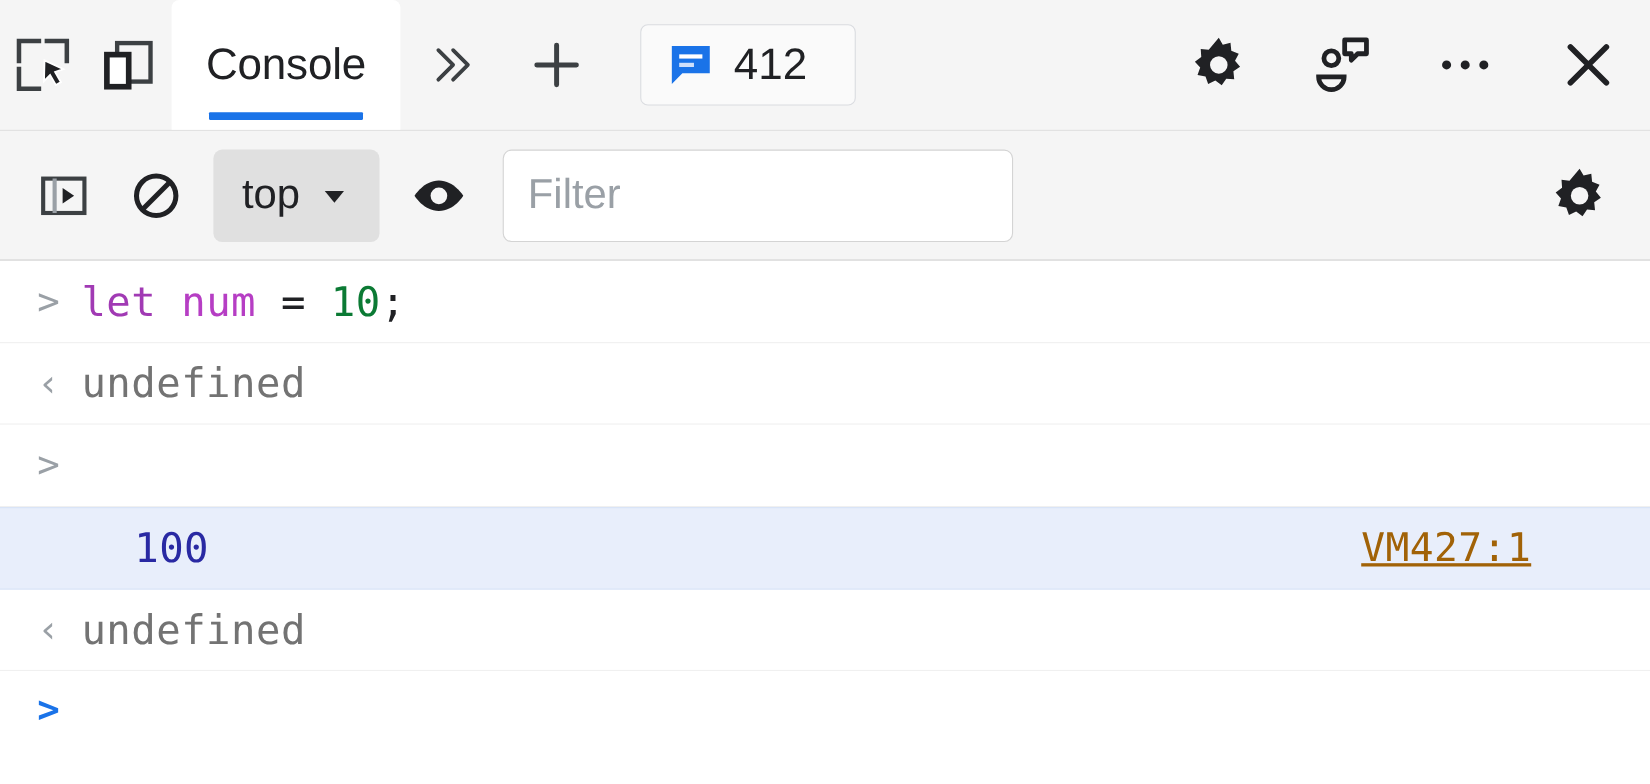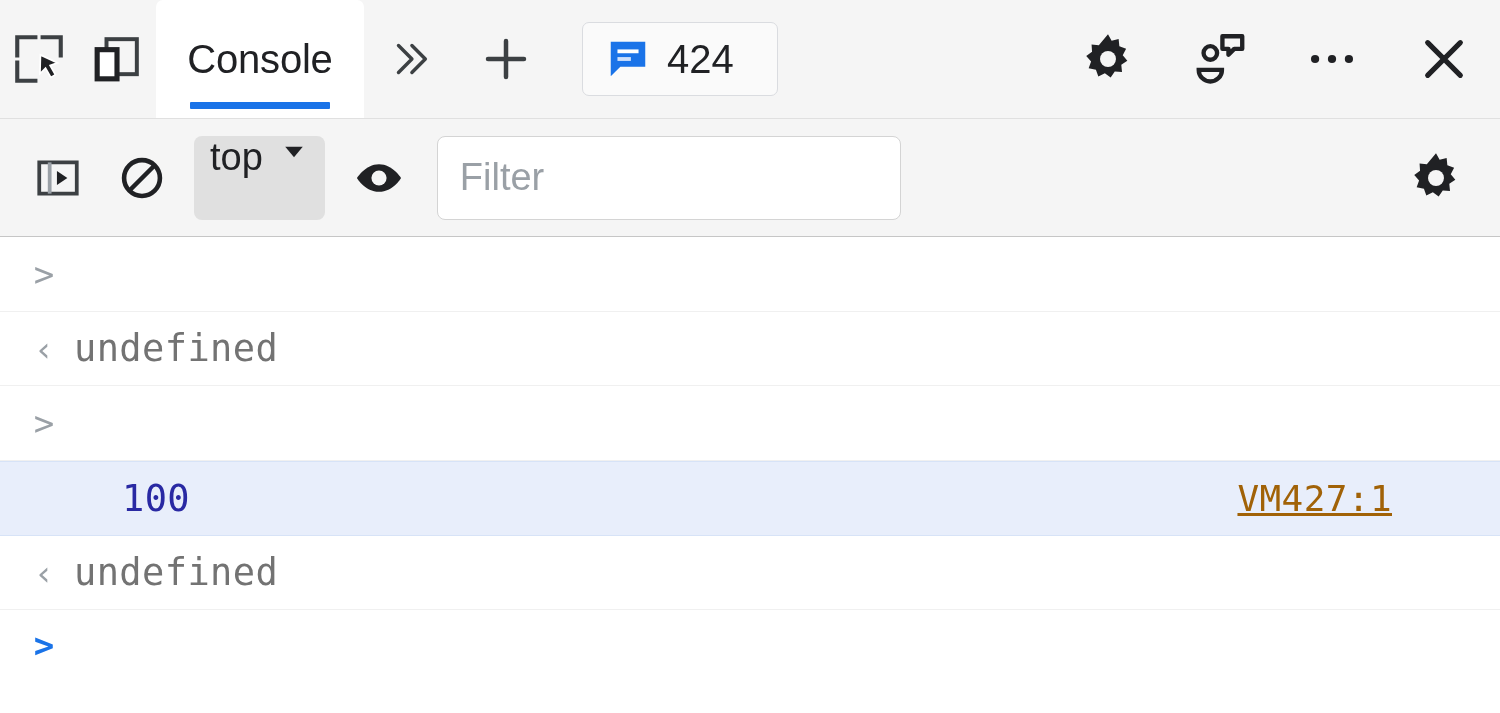--- a/index.html
+++ b/index.html
@@ -139,23 +139,23 @@
     justify-content: center;
     cursor: pointer;
     flex: 0 0 auto;
   }
 
   .ctx-select {
     height: 84px;
     background: #e0e0e0;
     border-radius: 8px;
     display: flex;
-    align-items: flex-start;
+    align-items: center;
     gap: 16px;
-    padding: 0 16px;
+    padding: 0 26px;
     margin-left: 10px;
     cursor: pointer;
     flex: 0 0 auto;
   }
   .ctx-select .ctx-label {
     font-size: 38px;
     color: #202124;
   }
 
   .filter-input {
@@ -303,21 +303,21 @@
         <path d="M12 4v16M4 12h16" fill="none" stroke="#3c4043" stroke-width="2" stroke-linecap="round"></path>
       </svg>
     </div>
 
     <div class="msg-badge">
       <svg width="46" height="46" viewBox="0 0 24 24">
         <path d="M3 3h18v13H8l-5 5z" fill="#1a73e8"></path>
         <rect x="6.5" y="7" width="11" height="2" fill="#ffffff"></rect>
         <rect x="6.5" y="11" width="7" height="2" fill="#cfe0fb"></rect>
       </svg>
-      <span class="count">424</span>
+      <span class="count">412</span>
     </div>
 
     <div class="tb-spacer"></div>
 
     <div class="tb-right">
       <div class="tb-icon">
         <svg width="58" height="58" viewBox="0 0 24 24">
           <path d="M12 1.8l1.5 2.6 2.9-.7.3 3 2.8 1.1-1.4 2.6 1.9 2.3-2.5 1.7.3 3-3-.2-1.7 2.5-2.4-1.8-2.7 1.3-1-2.8-3-.6 1-2.8-2-2.2 2.4-1.8-.2-3 3 .3z" fill="#202124"></path>
           <circle cx="12" cy="12" r="3.3" fill="#f5f5f5"></circle>
         </svg>
@@ -387,20 +387,21 @@
         <path d="M12 1.8l1.5 2.6 2.9-.7.3 3 2.8 1.1-1.4 2.6 1.9 2.3-2.5 1.7.3 3-3-.2-1.7 2.5-2.4-1.8-2.7 1.3-1-2.8-3-.6 1-2.8-2-2.2 2.4-1.8-.2-3 3 .3z" fill="#202124"></path>
         <circle cx="12" cy="12" r="3.3" fill="#f5f5f5"></circle>
       </svg>
     </div>
   </div>
 
   <div class="console-body">
 
     <div class="row row-input">
       <span class="gutter in">&gt;</span>
+      <span class="code"><span class="tok-kw">let</span><span class="tok-punc"> </span><span class="tok-var">num</span><span class="tok-punc"> = </span><span class="tok-num">10</span><span class="tok-punc">;</span></span>
     </div>
 
     <div class="row row-result">
       <span class="gutter res">‹</span>
       <span class="code result-text">undefined</span>
     </div>
 
     <div class="row row-input">
       <span class="gutter in">&gt;</span>
     </div>

